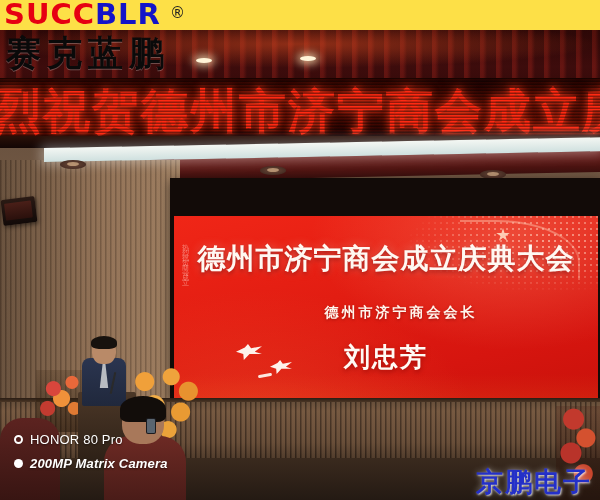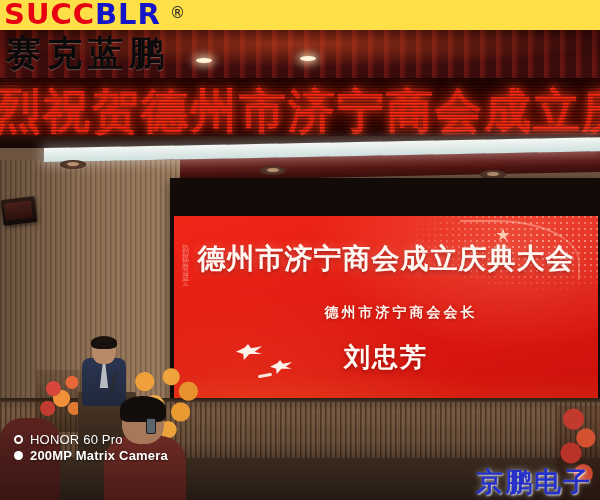--- a/index.html
+++ b/index.html
@@ -318,21 +318,21 @@
   }
   .phone:after{content:"";position:absolute;inset:1px;background:#5a6570;border-radius:1px;}
 
   
   .honor-wm {
     position:absolute; left:14px; top:432px; z-index:60;
     color:#ffffff; font-family:"Liberation Sans", sans-serif;
     text-shadow:0 1px 2px rgba(0,0,0,.55);
   }
   .honor-row { display:flex; align-items:center; height:14px; }
-  .honor-row + .honor-row { margin-top:2px; }
+  .honor-row + .honor-row { margin-top:10px;font-style:italic; }
   .hmark {
     width:9px; height:9px; border-radius:50%; margin-right:7px; flex:none;
   }
   .hmark-hollow { border:2px solid #fff; background:transparent; }
   .hmark-solid { background:#fff; }
   .honor-line1 { font-size:13px; font-weight:500; letter-spacing:.2px; }
   .honor-line2 { font-size:13px; font-weight:bold; letter-spacing:.2px; }
 
   .corp-wm {
     position:absolute; right:8px; bottom:0; z-index:60;
@@ -405,21 +405,21 @@
 
   <div class="audience-left"></div>
   <div class="audience-body"></div>
   <div class="audience-head"></div>
   <div class="audience-hair"></div>
   <div class="phone"></div>
 
   <div class="honor-wm">
     <div class="honor-row">
       <span class="hmark hmark-hollow"></span>
-      <span class="honor-line1">HONOR 60 Pro</span>
+      <span class="honor-line1">HONOR 80 Pro</span>
     </div>
     <div class="honor-row">
       <span class="hmark hmark-solid"></span>
       <span class="honor-line2">200MP Matrix Camera</span>
     </div>
   </div>
 
   <div class="corp-wm">京鹏电子</div>
 
   <div class="logo-bar">

